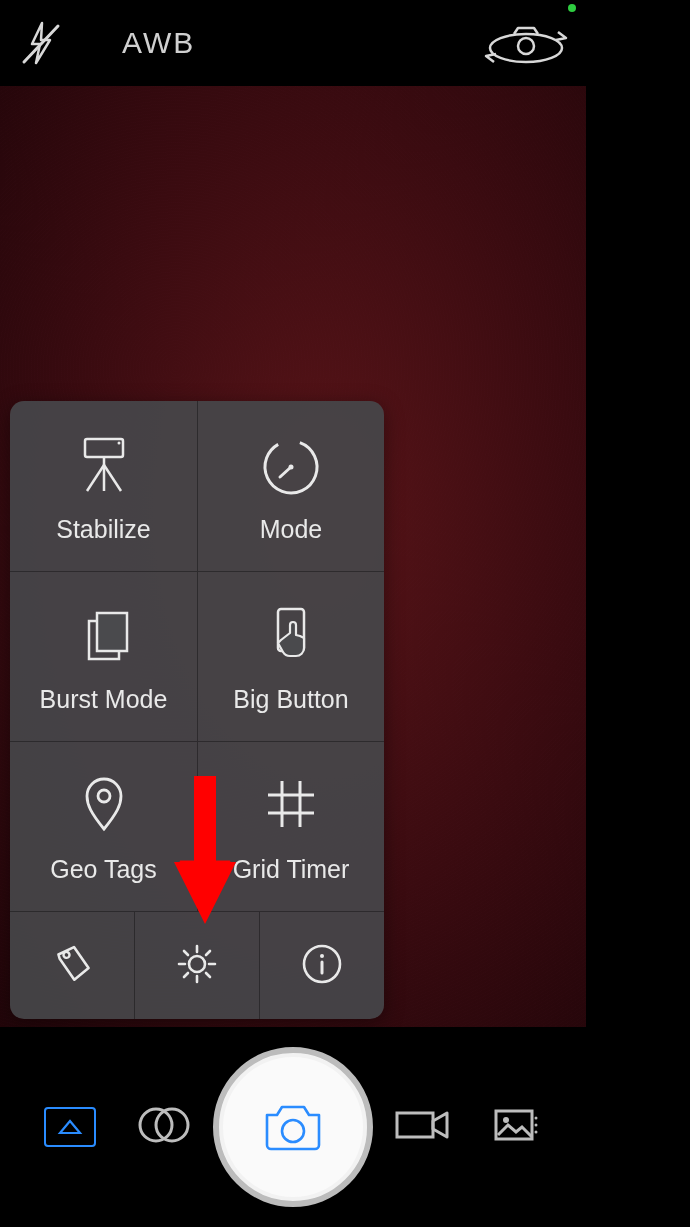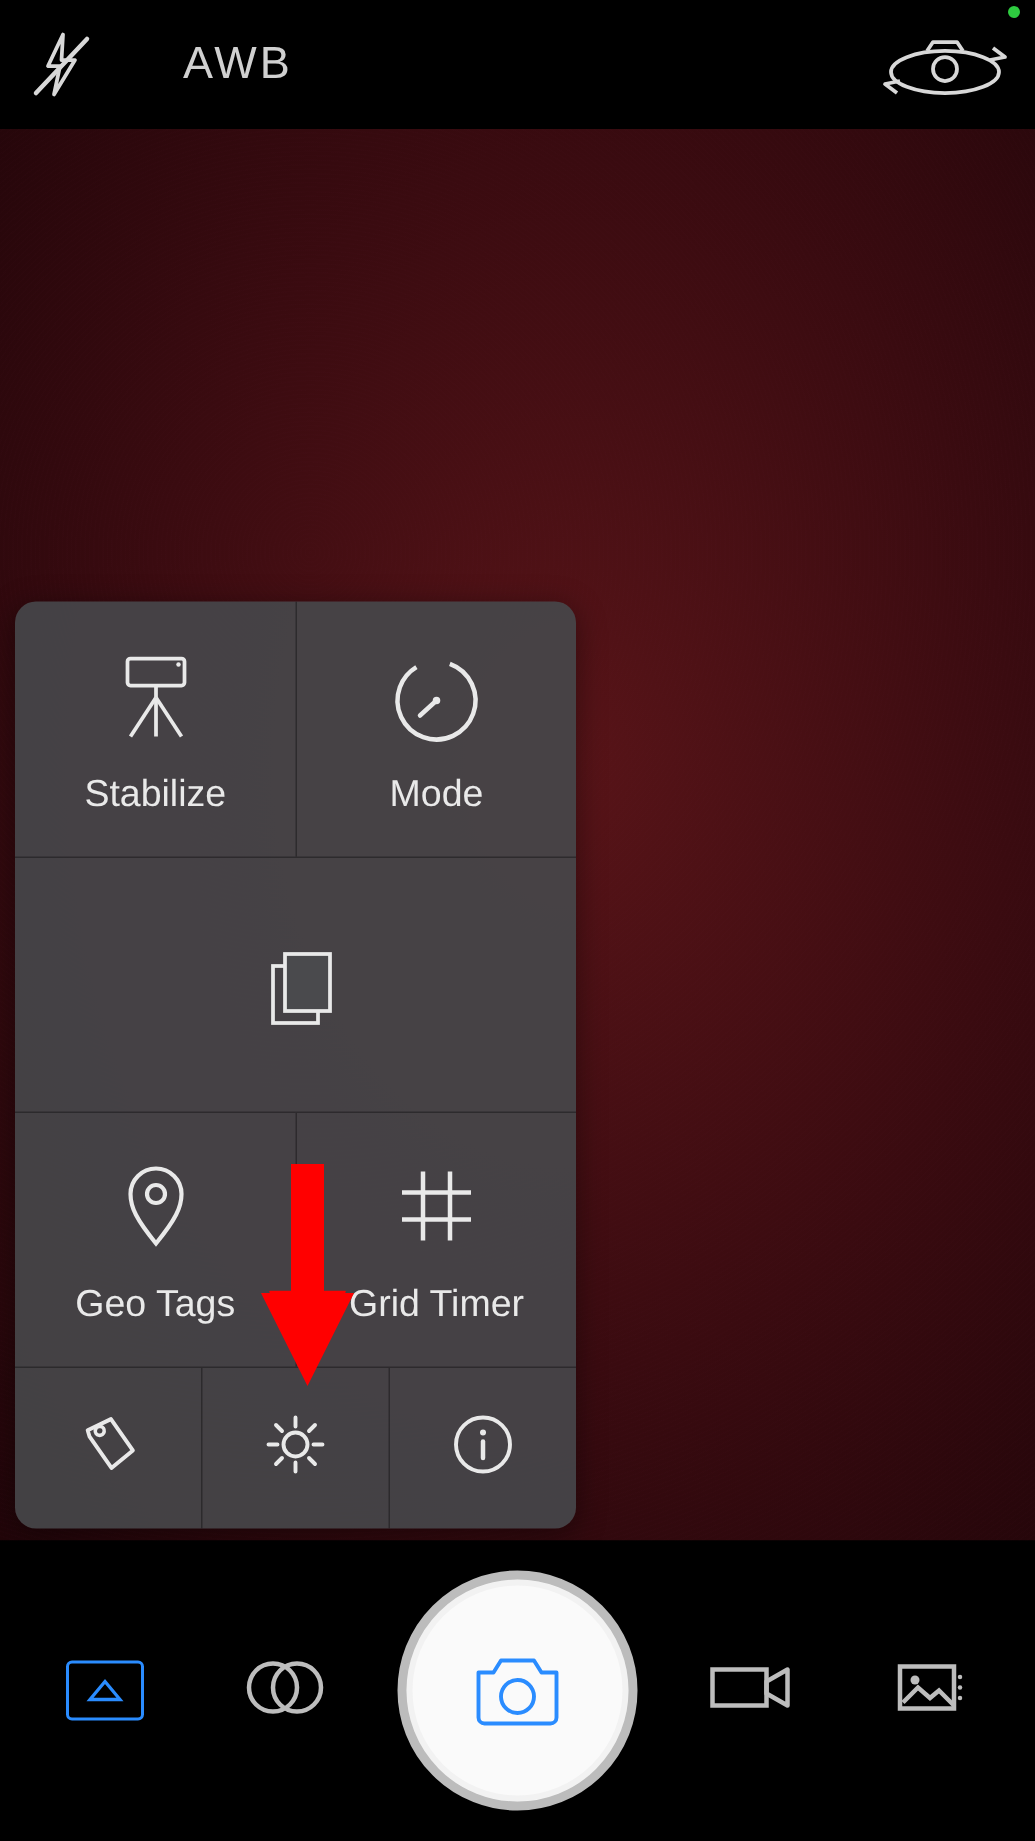--- a/index.html
+++ b/index.html
@@ -1,17 +1,17 @@
 <!DOCTYPE html>
 <html><head>
 <meta charset="utf-8">
 <style>
   * { box-sizing: border-box; margin: 0; padding: 0; }
   html, body { width: 690px; height: 1227px; background: #000; overflow: hidden; font-family: -apple-system, "Helvetica Neue", Arial, sans-serif; color: #e6e6e6; }
-  .screen { position: relative; width: 690px; height: 1227px; background: #000; }
+  .screen { position: relative; width: 586px; height: 1227px; background: #000; }
 
   
   .status-dot { position: absolute; top: 4px; right: 10px; width: 8px; height: 8px; border-radius: 50%; background: #2ecc40; }
 
   
   .top-bar { position: absolute; top: 0; left: 0; right: 0; height: 86px; display: flex; align-items: center; padding: 0 18px; }
   .top-left { display: flex; align-items: center; gap: 60px; }
   .flash-icon svg, .flip-icon svg { display: block; }
   .awb { font-size: 30px; font-weight: 300; letter-spacing: 2px; color: #d0d0d0; }
   .flip-icon { margin-left: auto; }
@@ -109,20 +109,30 @@
       </div>
 
       <div class="panel-row">
         <div class="panel-cell">
           <span>
             <svg width="70" height="70" viewBox="0 0 70 70">
               <rect x="20" y="22" width="30" height="38" fill="none" stroke="#e9e9e9" stroke-width="2.5"></rect>
               <rect x="28" y="14" width="30" height="38" fill="#4a4a4d" stroke="#e9e9e9" stroke-width="2.5"></rect>
             </svg>
           </span>
+          <span class="label">Burst Mode</span>
+        </div>
+        <div class="panel-cell">
+          <span>
+            <svg width="70" height="70" viewBox="0 0 70 70">
+              <rect x="22" y="10" width="26" height="42" rx="3" fill="none" stroke="#e9e9e9" stroke-width="2.5"></rect>
+              <path d="M34 34 v-8 a3 3 0 0 1 6 0 v10 l4 1 4 2 v10 a8 8 0 0 1 -8 8 h-6 a8 8 0 0 1 -7 -4 l-5 -9 3 -3 z" fill="#4a4a4d" stroke="#e9e9e9" stroke-width="2.2" stroke-linejoin="round"></path>
+            </svg>
+          </span>
+          <span class="label">Big Button</span>
         </div>
       </div>
 
       <div class="panel-row">
         <div class="panel-cell">
           <span>
             <svg width="70" height="70" viewBox="0 0 70 70">
               <path d="M35 60 C22 44 18 36 18 27 a17 17 0 0 1 34 0 c0 9 -4 17 -17 33 Z" fill="none" stroke="#e9e9e9" stroke-width="2.8"></path>
               <circle cx="35" cy="27" r="6" fill="none" stroke="#e9e9e9" stroke-width="2.8"></circle>
             </svg>

